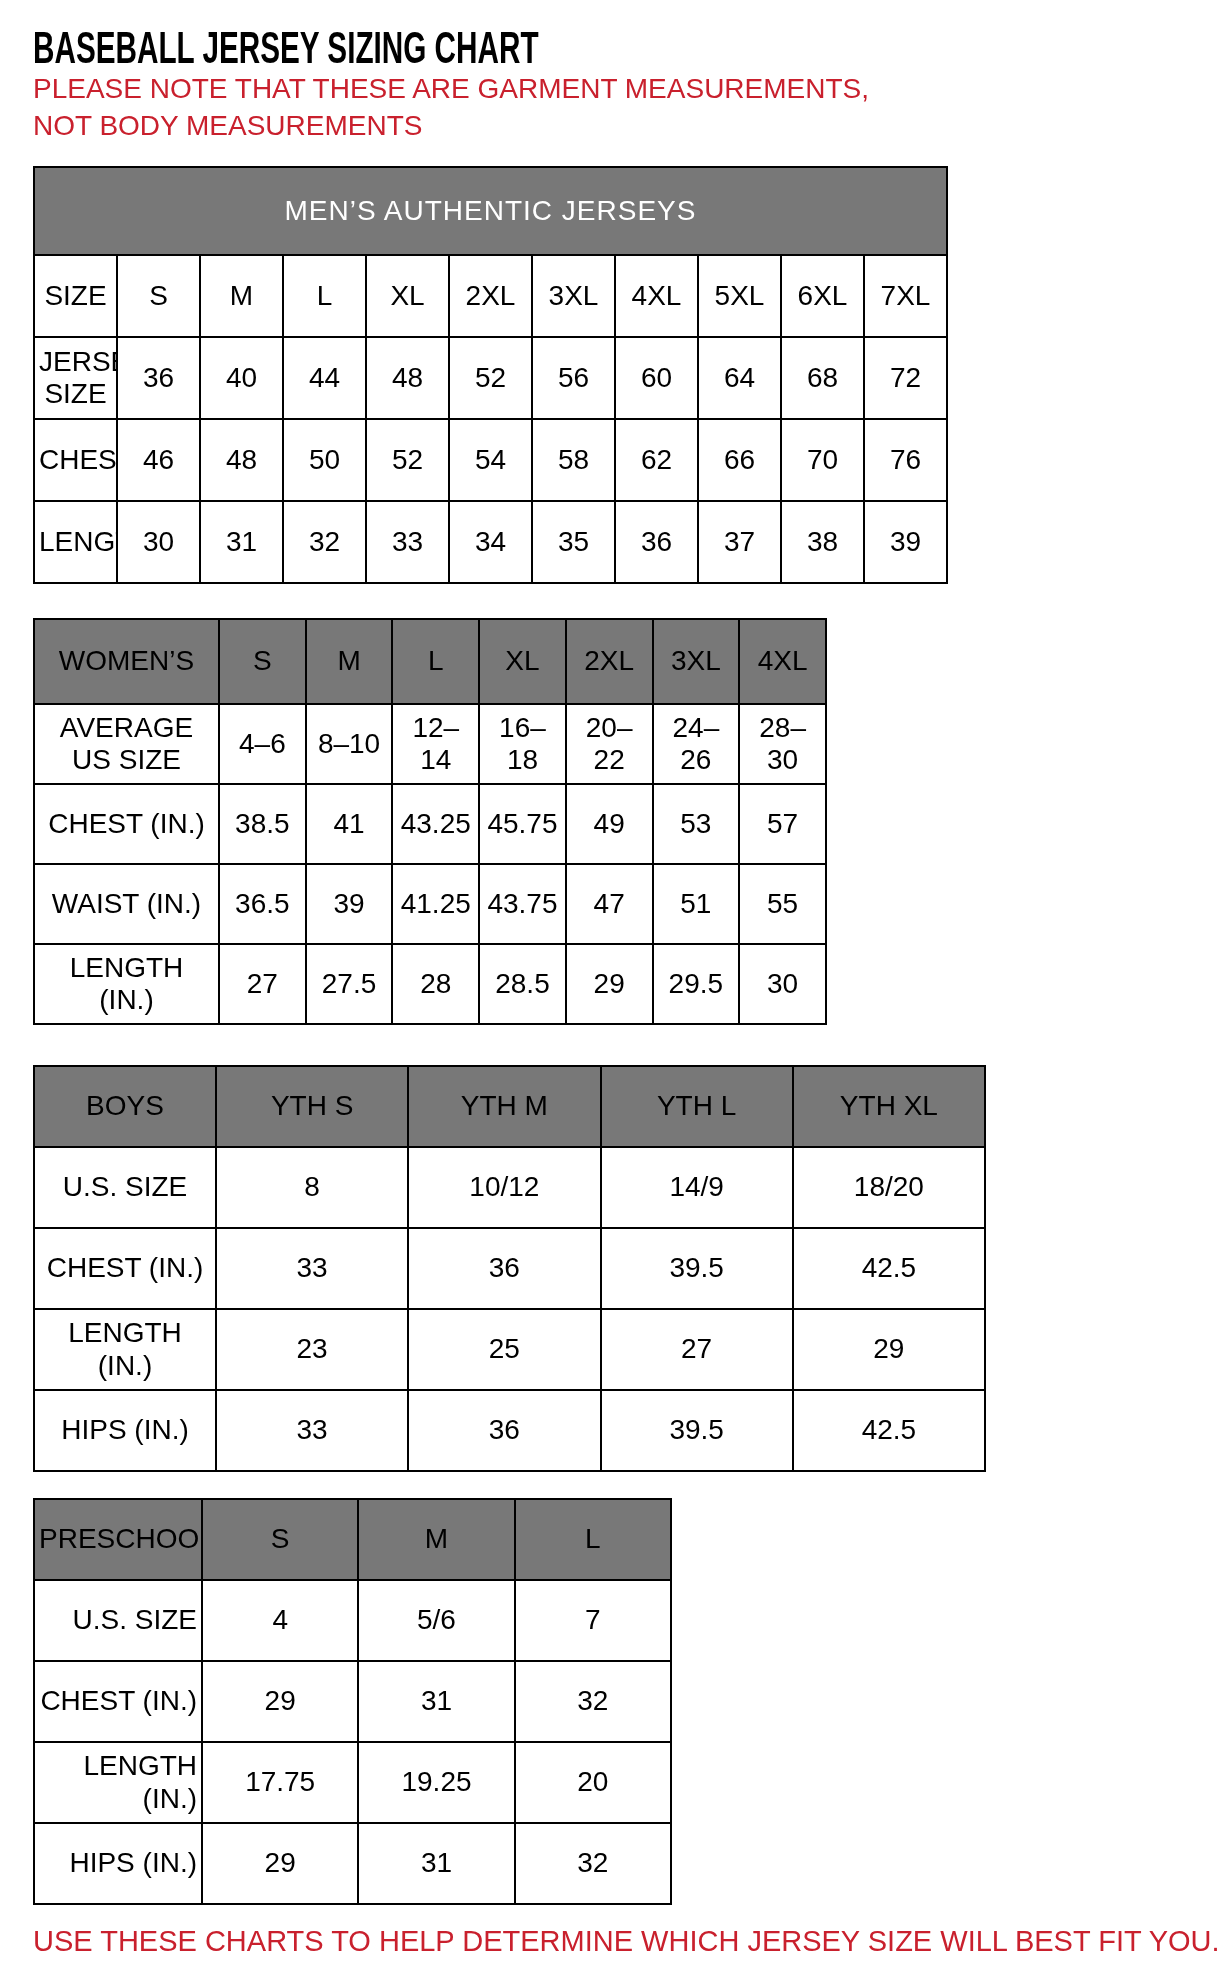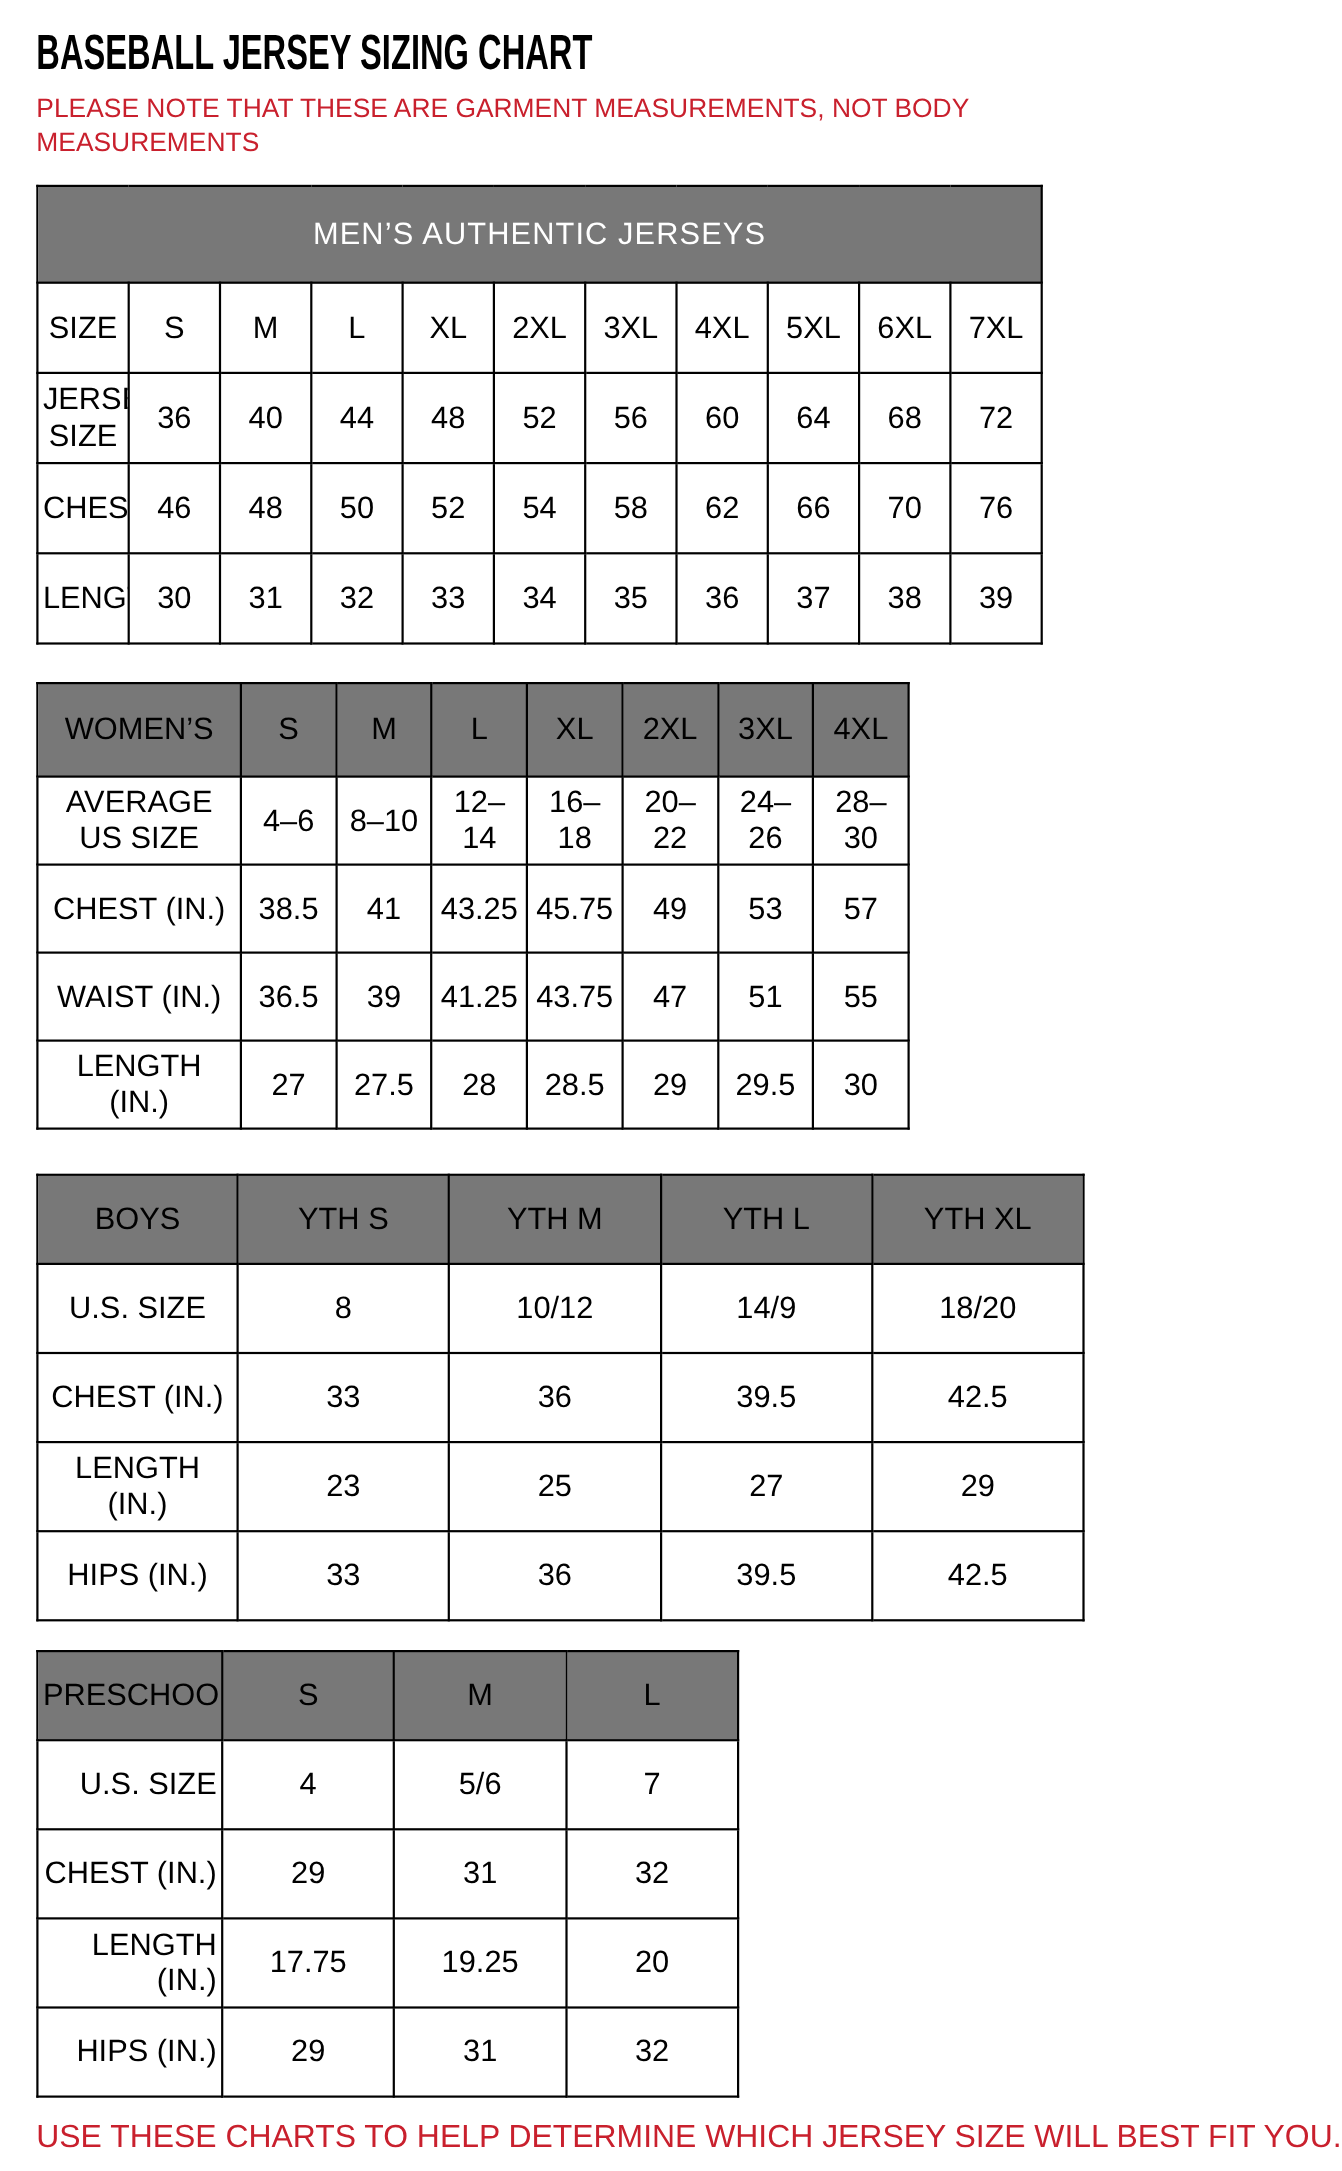--- a/index.html
+++ b/index.html
@@ -16,23 +16,22 @@
     font-size:45px; font-weight:700; line-height:1.05;
     white-space:nowrap; letter-spacing:0px;
   }
   .title .squeeze {
     display:inline-block;
     transform:scaleX(0.66);
     transform-origin:left center;
   }
 
   .note-top {
-    margin-top:12px;
     color:var(--red);
-    font-size:24px; line-height:1.3;
+    font-size:28px; line-height:1.3;
     max-width:900px;
   }
 
   table.size-table {
     border-collapse:collapse;
     table-layout:fixed;
   }
   table.size-table td {
     border:2px solid #000;
     text-align:center;

